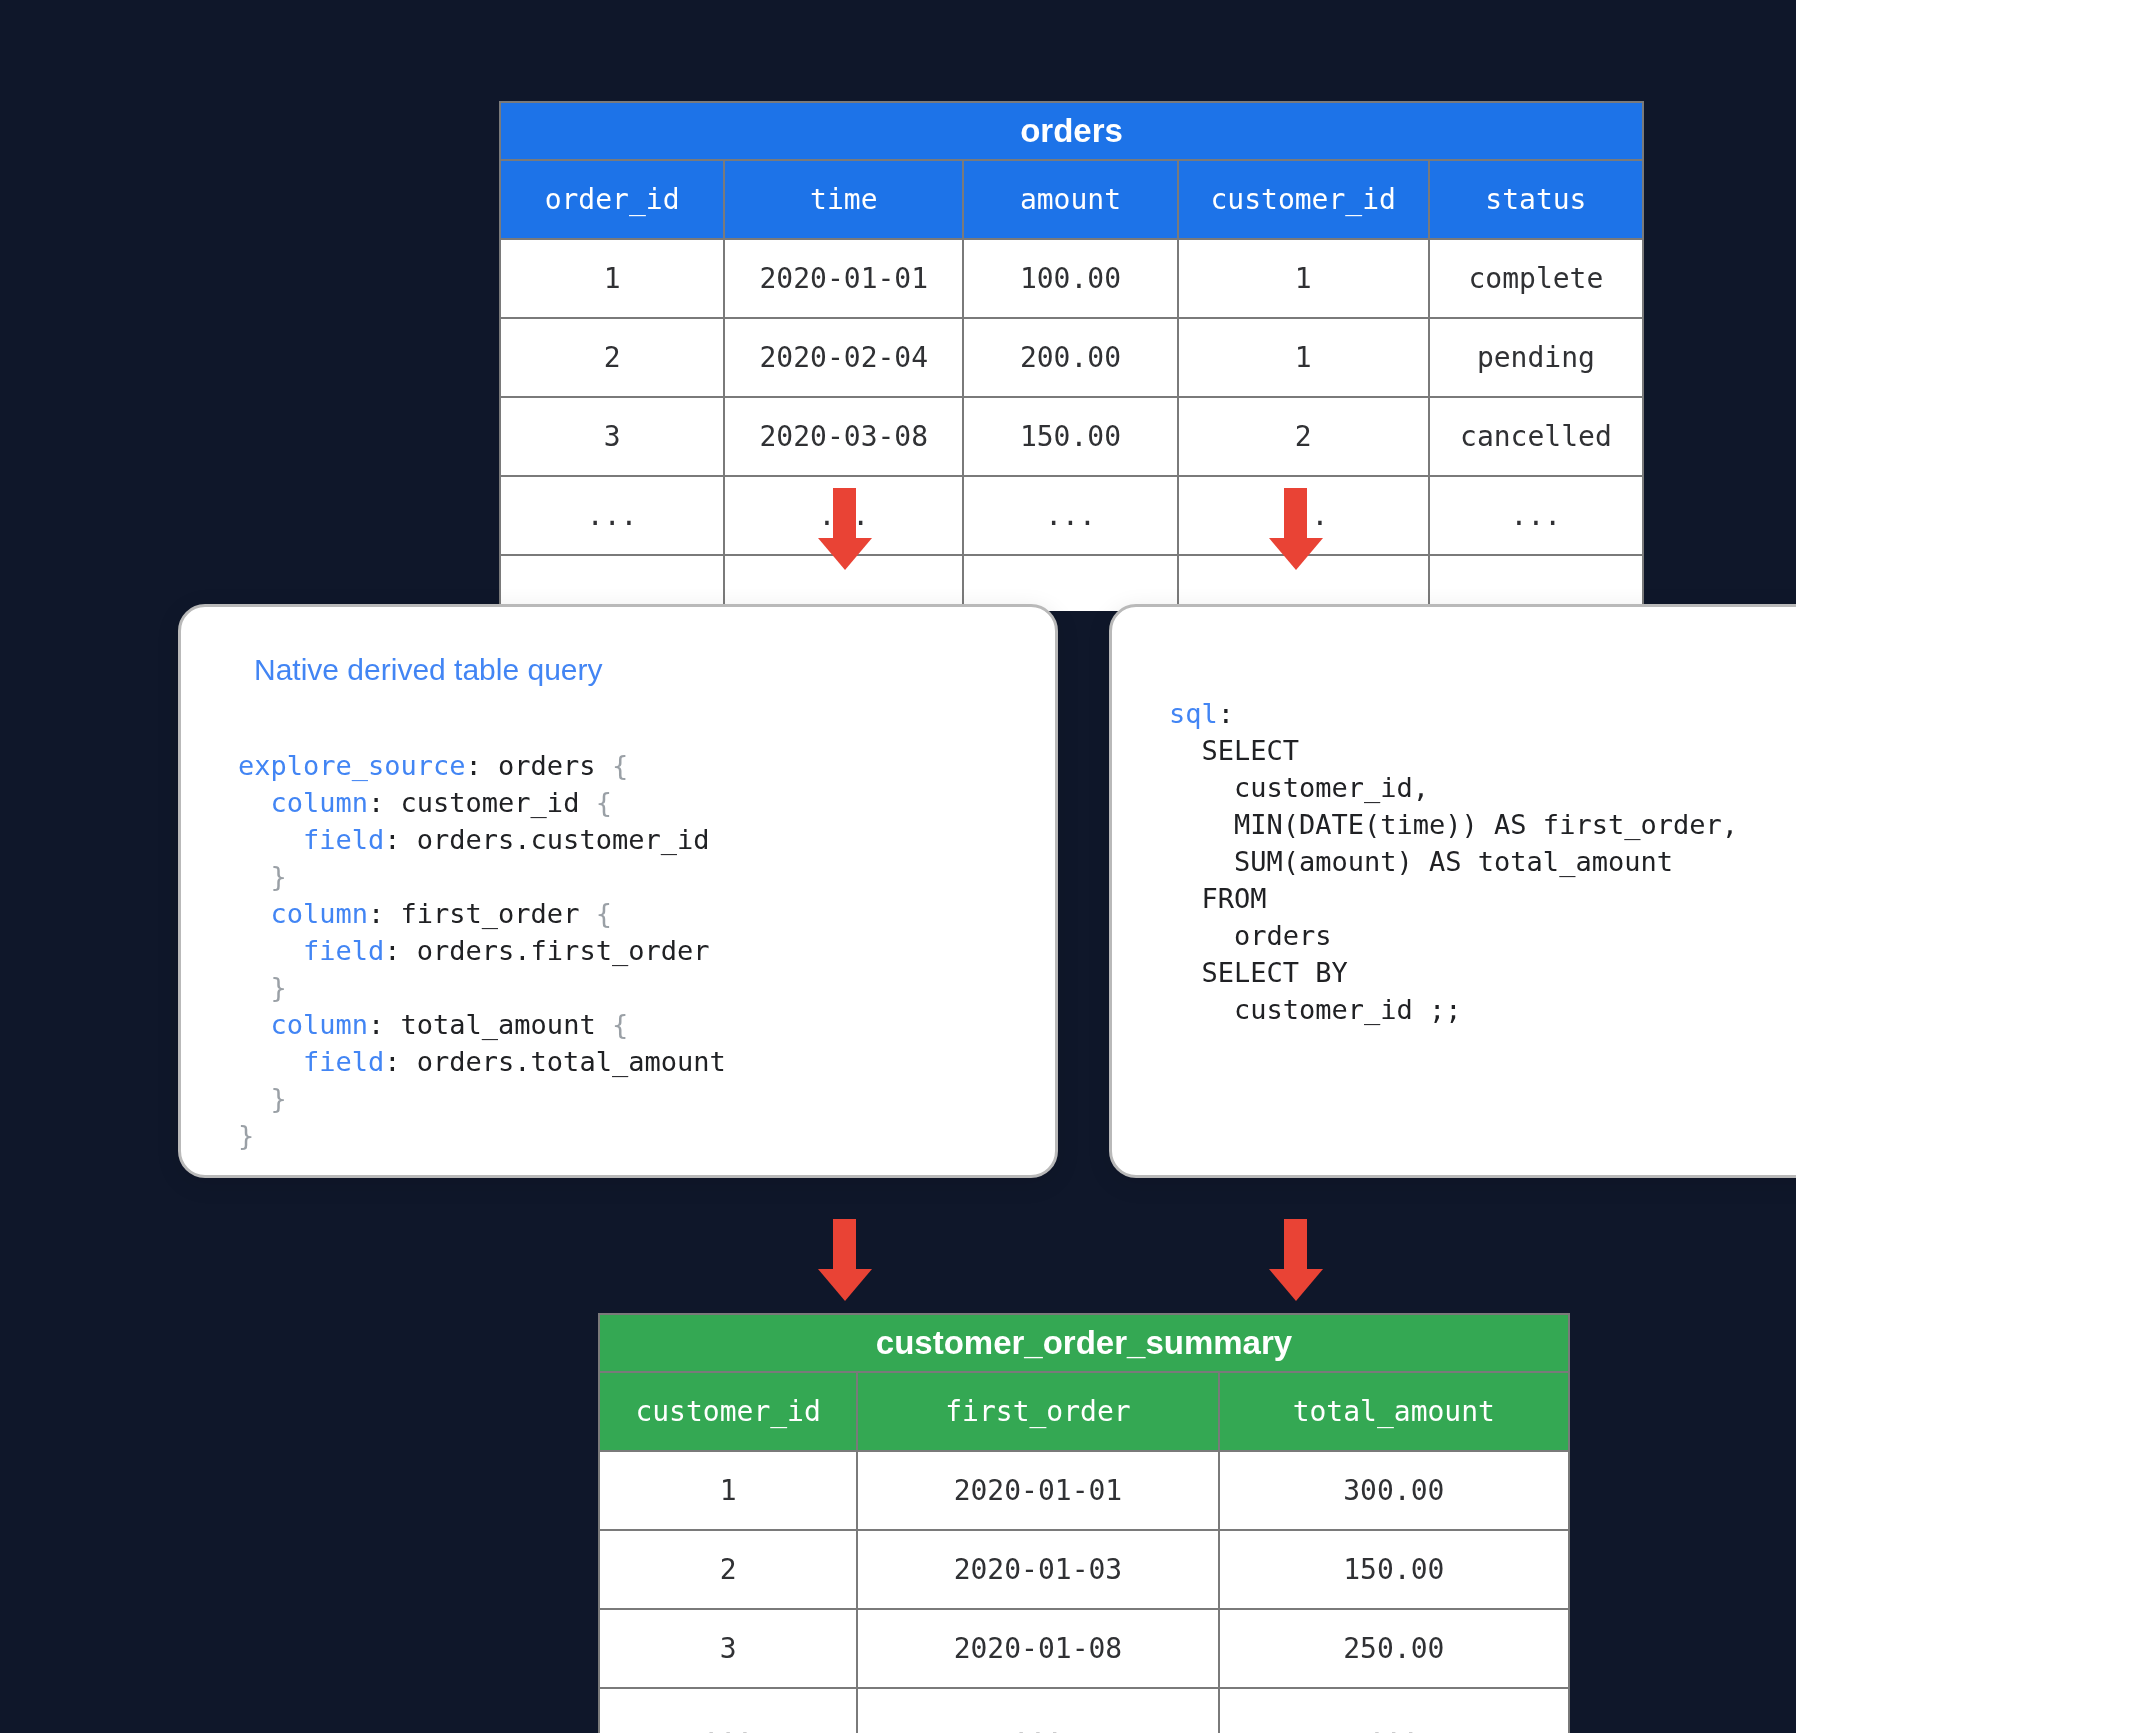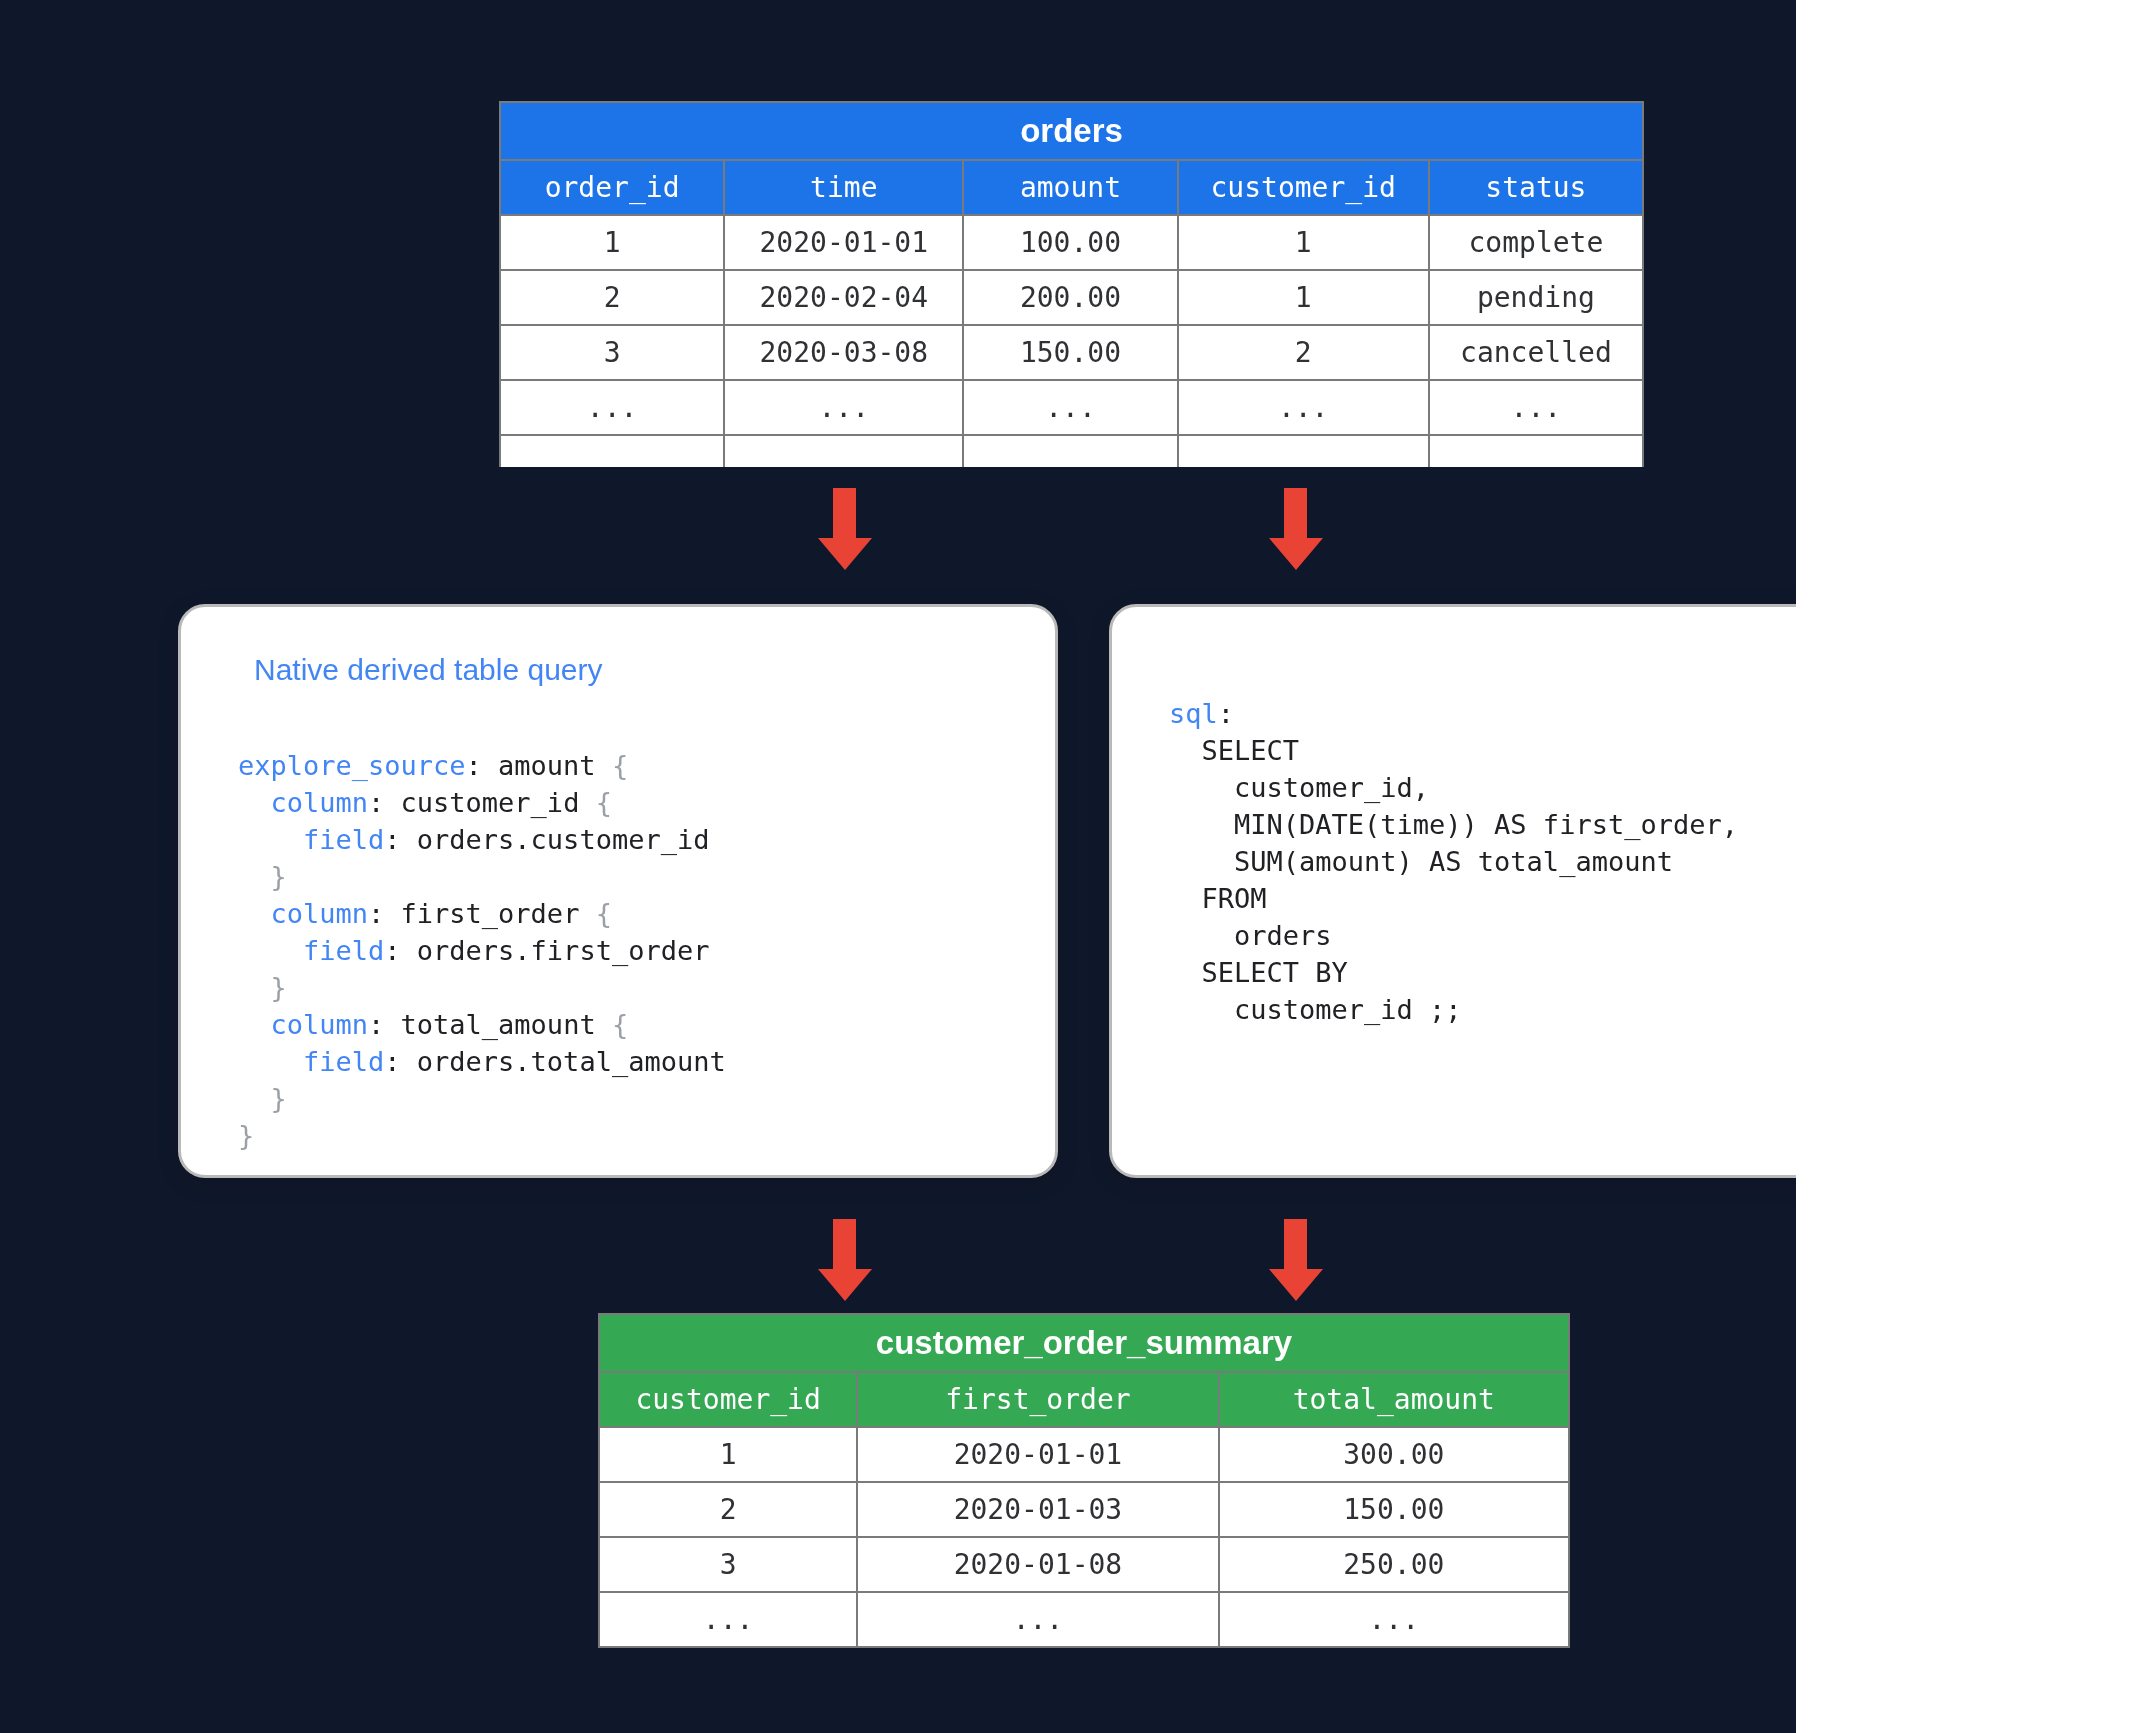--- a/index.html
+++ b/index.html
@@ -20,21 +20,21 @@
     border-bottom:2.7px solid var(--border);
     font-family:"Liberation Sans", sans-serif;
   }
   .tbl-title.blue  { background:var(--blue); }
   .tbl-title.green { background:var(--green); }
 
   .tbl table { border-collapse:collapse; width:100%; table-layout:fixed; }
   .tbl th, .tbl td {
     font-family:"DejaVu Sans Mono","Liberation Mono",monospace;
     font-weight:normal; text-align:center; vertical-align:middle;
-    border-left:2.7px solid var(--border); padding:0;
+    border-left:2.7px solid var(--border); padding:12px;
     overflow:hidden; white-space:nowrap;
   }
   .tbl th:first-child, .tbl td:first-child { border-left:none; }
   .tbl th { height:53px; font-size:28px; color:#ffffff; }
   .tbl-orders th  { background:var(--blue); }
   .tbl-summary th { background:var(--green); }
   .tbl td { height:53px; font-size:28px; color:#303134; border-top:2.7px solid var(--border); }
   .tbl tr.partial td { height:31px; }
 
   
@@ -137,21 +137,21 @@
     <div class="shaft"></div>
     <div class="head"></div>
   </div>
   <div class="arrow arrow-2">
     <div class="shaft"></div>
     <div class="head"></div>
   </div>
 
   <section class="qbox qbox-left">
     <h2>Native derived table query</h2>
-    <pre class="code"><span class="kw">explore_source</span><span class="">: amount </span><span class="br">{</span>
+    <pre class="code"><span class="kw">explore_source</span><span class="">: orders </span><span class="br">{</span>
 <span class="">  </span><span class="kw">column</span><span class="">: customer_id </span><span class="br">{</span>
 <span class="">    </span><span class="kw">field</span><span class="">: orders.customer_id</span>
 <span class="">  </span><span class="br">}</span>
 <span class="">  </span><span class="kw">column</span><span class="">: first_order </span><span class="br">{</span>
 <span class="">    </span><span class="kw">field</span><span class="">: orders.first_order</span>
 <span class="">  </span><span class="br">}</span>
 <span class="">  </span><span class="kw">column</span><span class="">: total_amount </span><span class="br">{</span>
 <span class="">    </span><span class="kw">field</span><span class="">: orders.total_amount</span>
 <span class="">  </span><span class="br">}</span>
 <span class="br">}</span>

